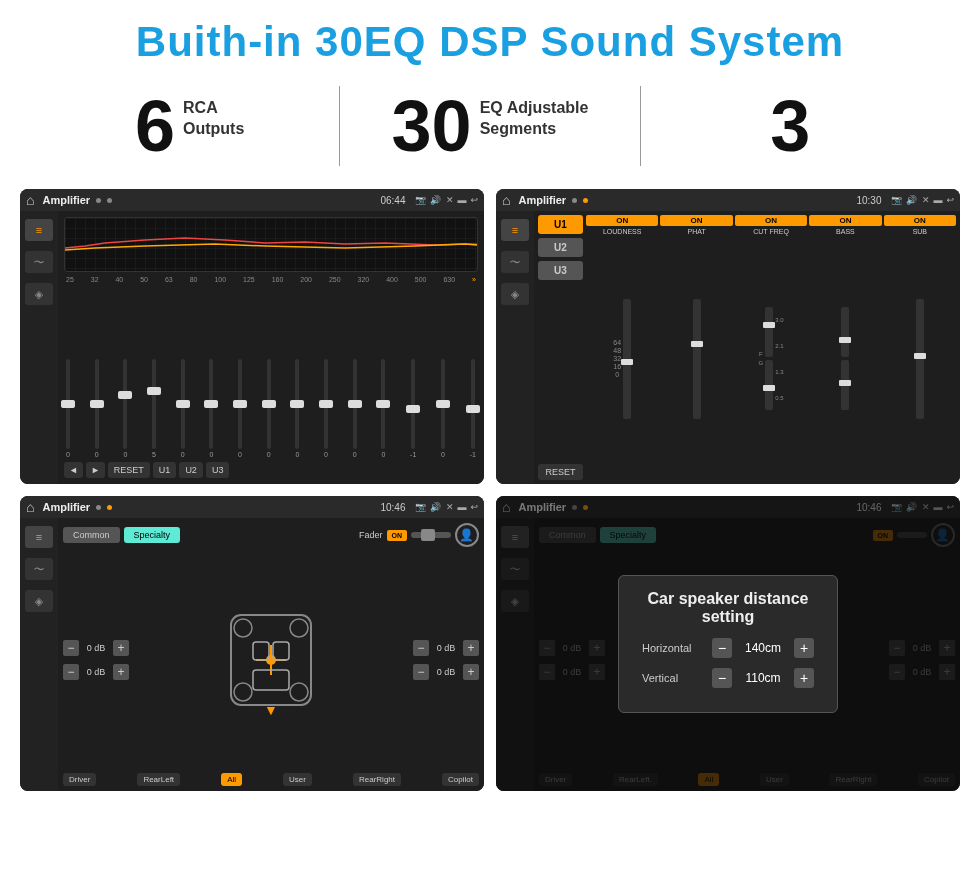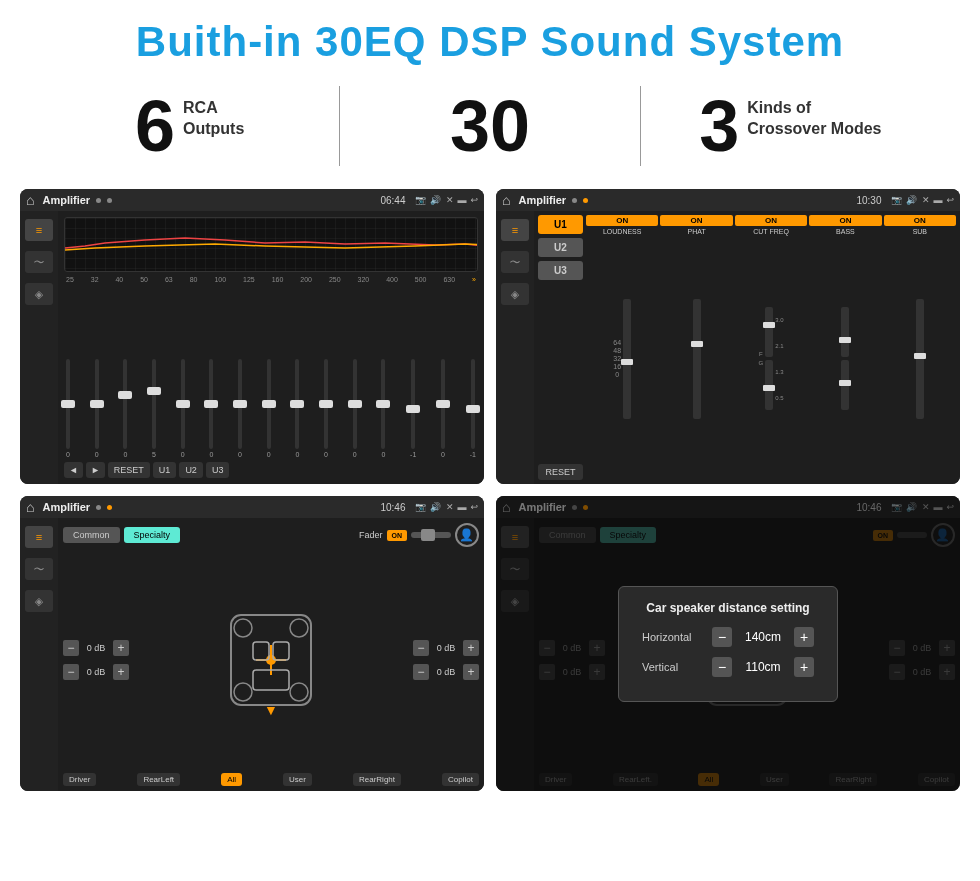--- a/index.html
+++ b/index.html
@@ -473,21 +473,21 @@
 
     .dialog-box {
       background: #2a2a2a;
       border: 1px solid #555;
       border-radius: 6px;
       padding: 14px 18px;
       width: 220px;
     }
 
     .dialog-title {
-      font-size: 12px;
+      font-size: 16px;
       color: #eee;
       text-align: center;
       margin-bottom: 12px;
       font-weight: bold;
     }
 
     .dialog-row {
       display: flex;
       align-items: center;
       justify-content: center;
@@ -544,25 +544,25 @@
 <h1 class="page-title">Buith-in 30EQ DSP Sound System</h1>
 
 <div class="stats-row">
   <div class="stat-item">
     <span class="stat-number">6</span>
     <span class="stat-label">RCA<br>Outputs</span>
   </div>
   <div class="stat-divider"></div>
   <div class="stat-item">
     <span class="stat-number">30</span>
+    <span class="stat-label">EQ Adjustable<br>Segments</span>
   </div>
   <div class="stat-divider"></div>
   <div class="stat-item">
     <span class="stat-number">3</span>
-    <span class="stat-label">Kinds of<br>Crossover Modes</span>
   </div>
 </div>
 
 <div class="screens-grid">
 
   <div class="screen-card">
     <div class="status-bar">
       <span class="status-home">⌂</span>
       <span class="status-title">Amplifier</span>
       <span class="status-dot"></span>

